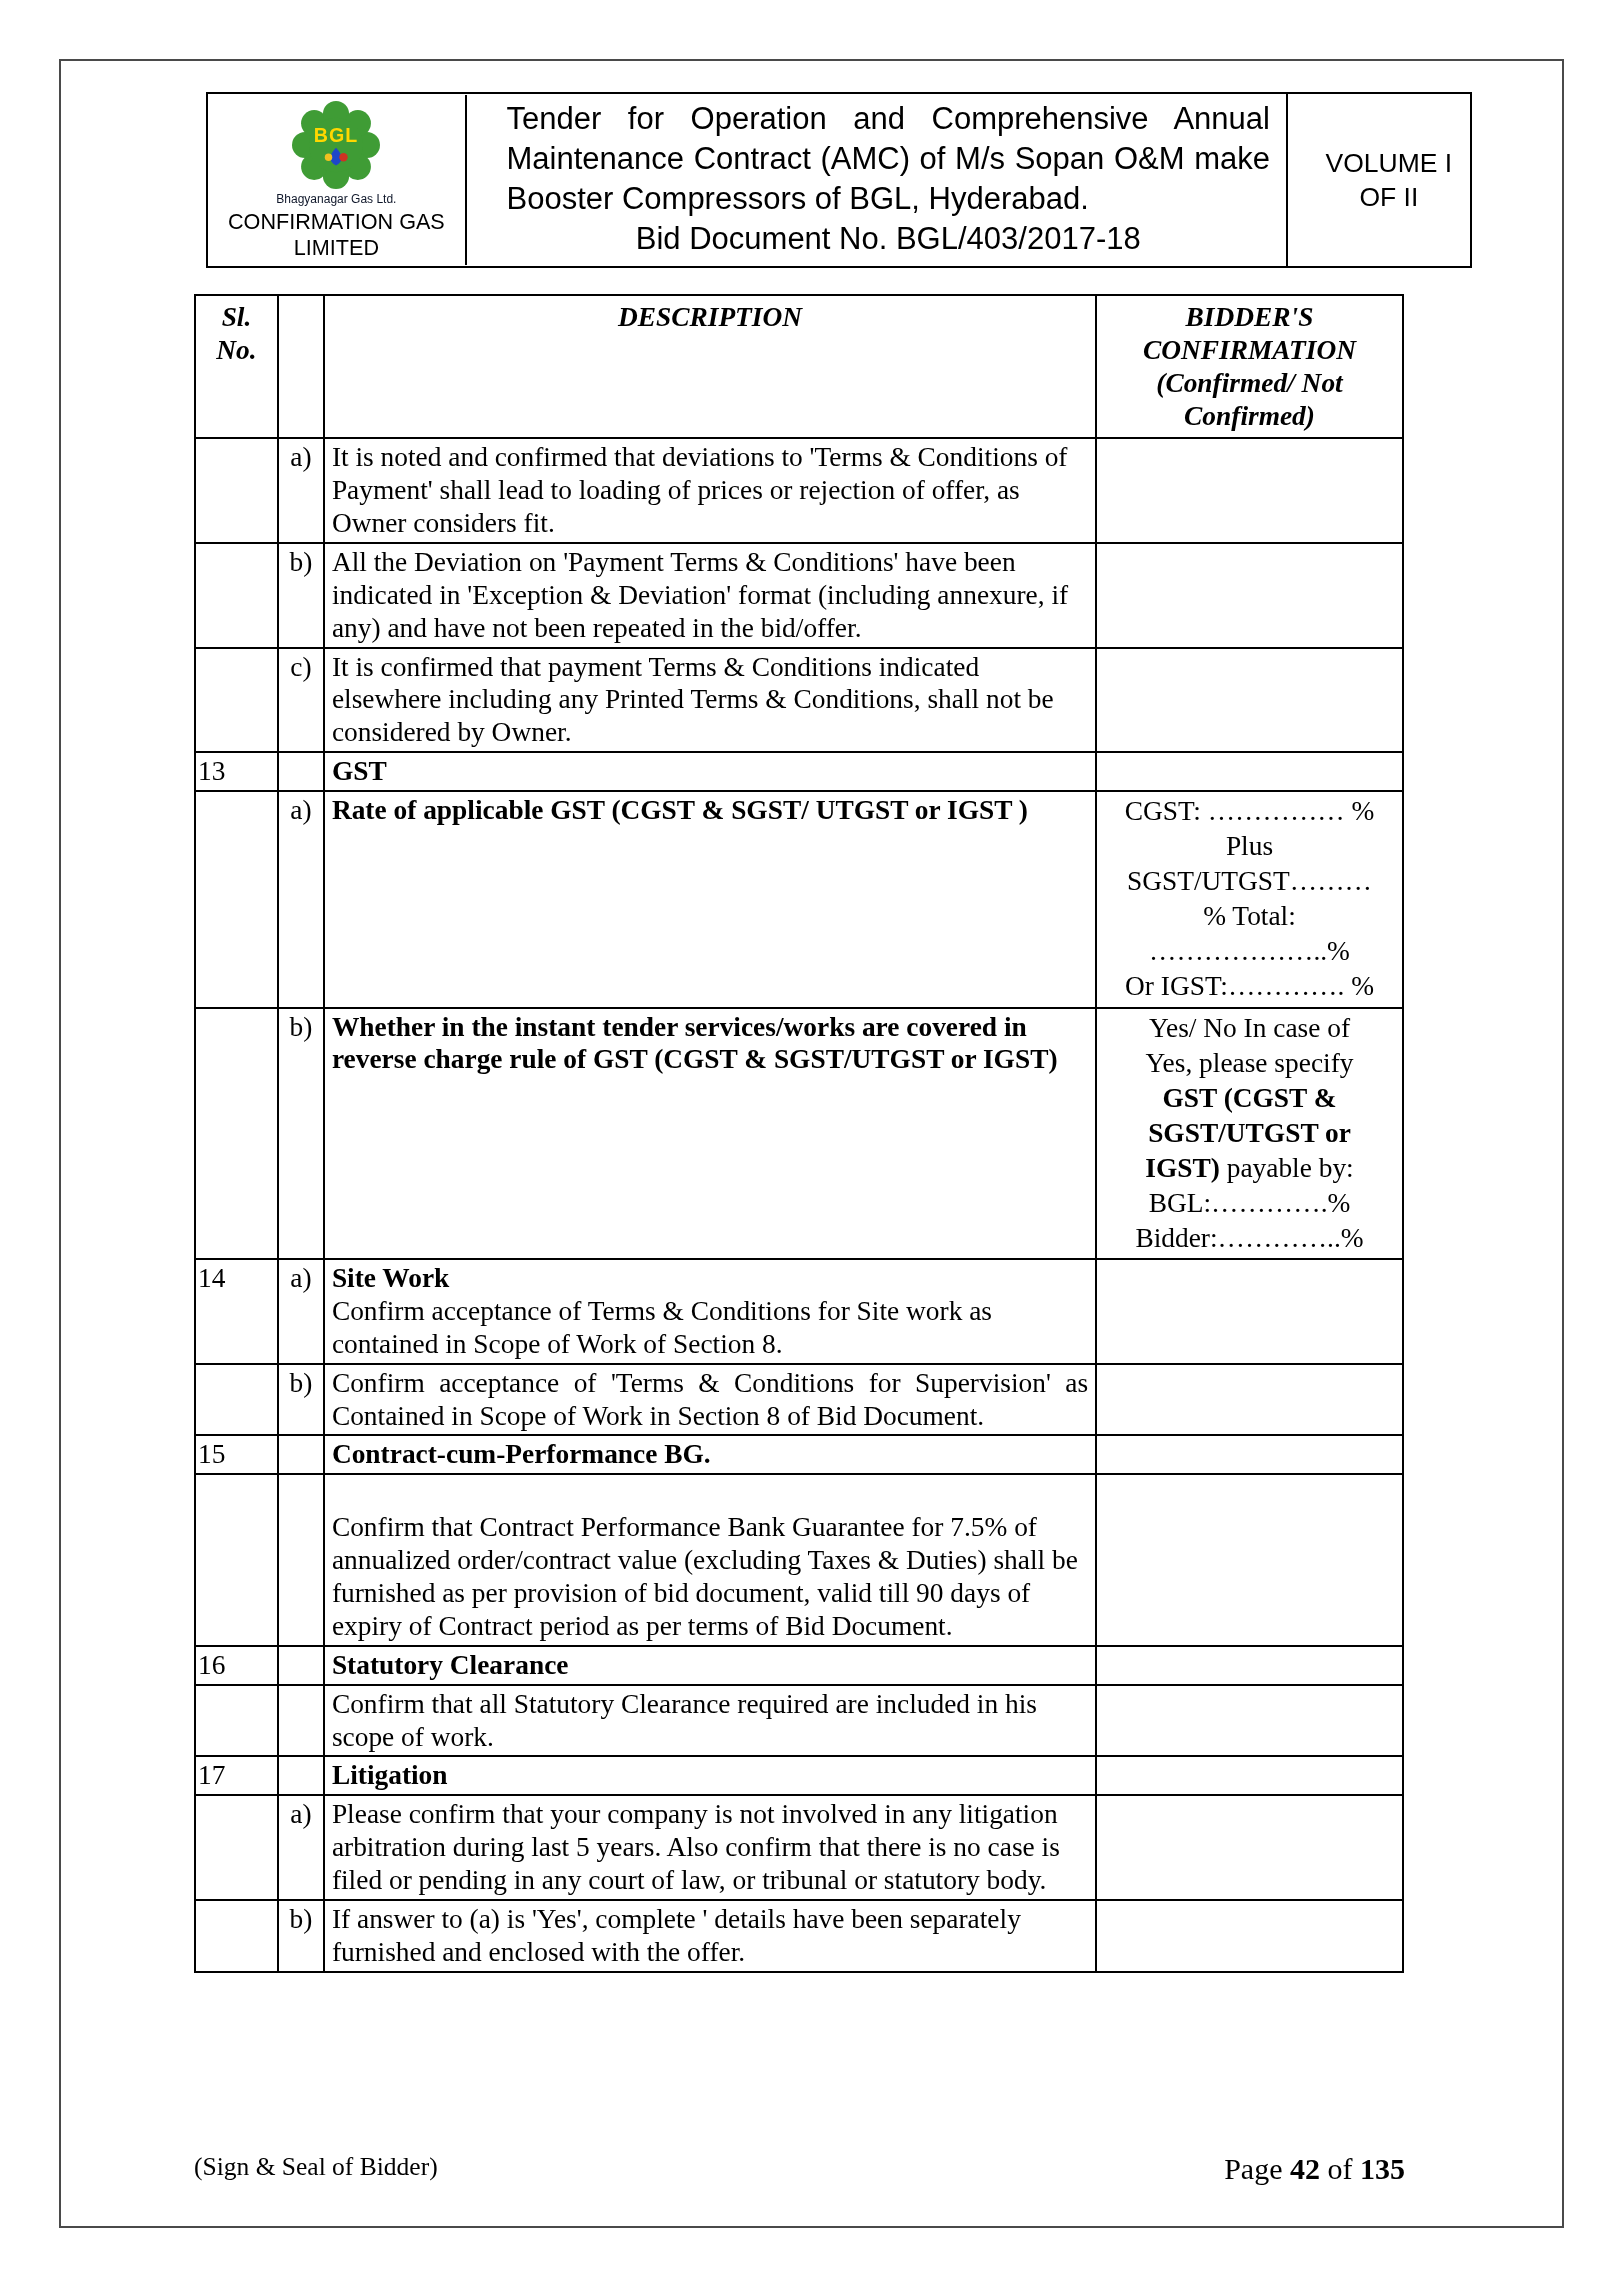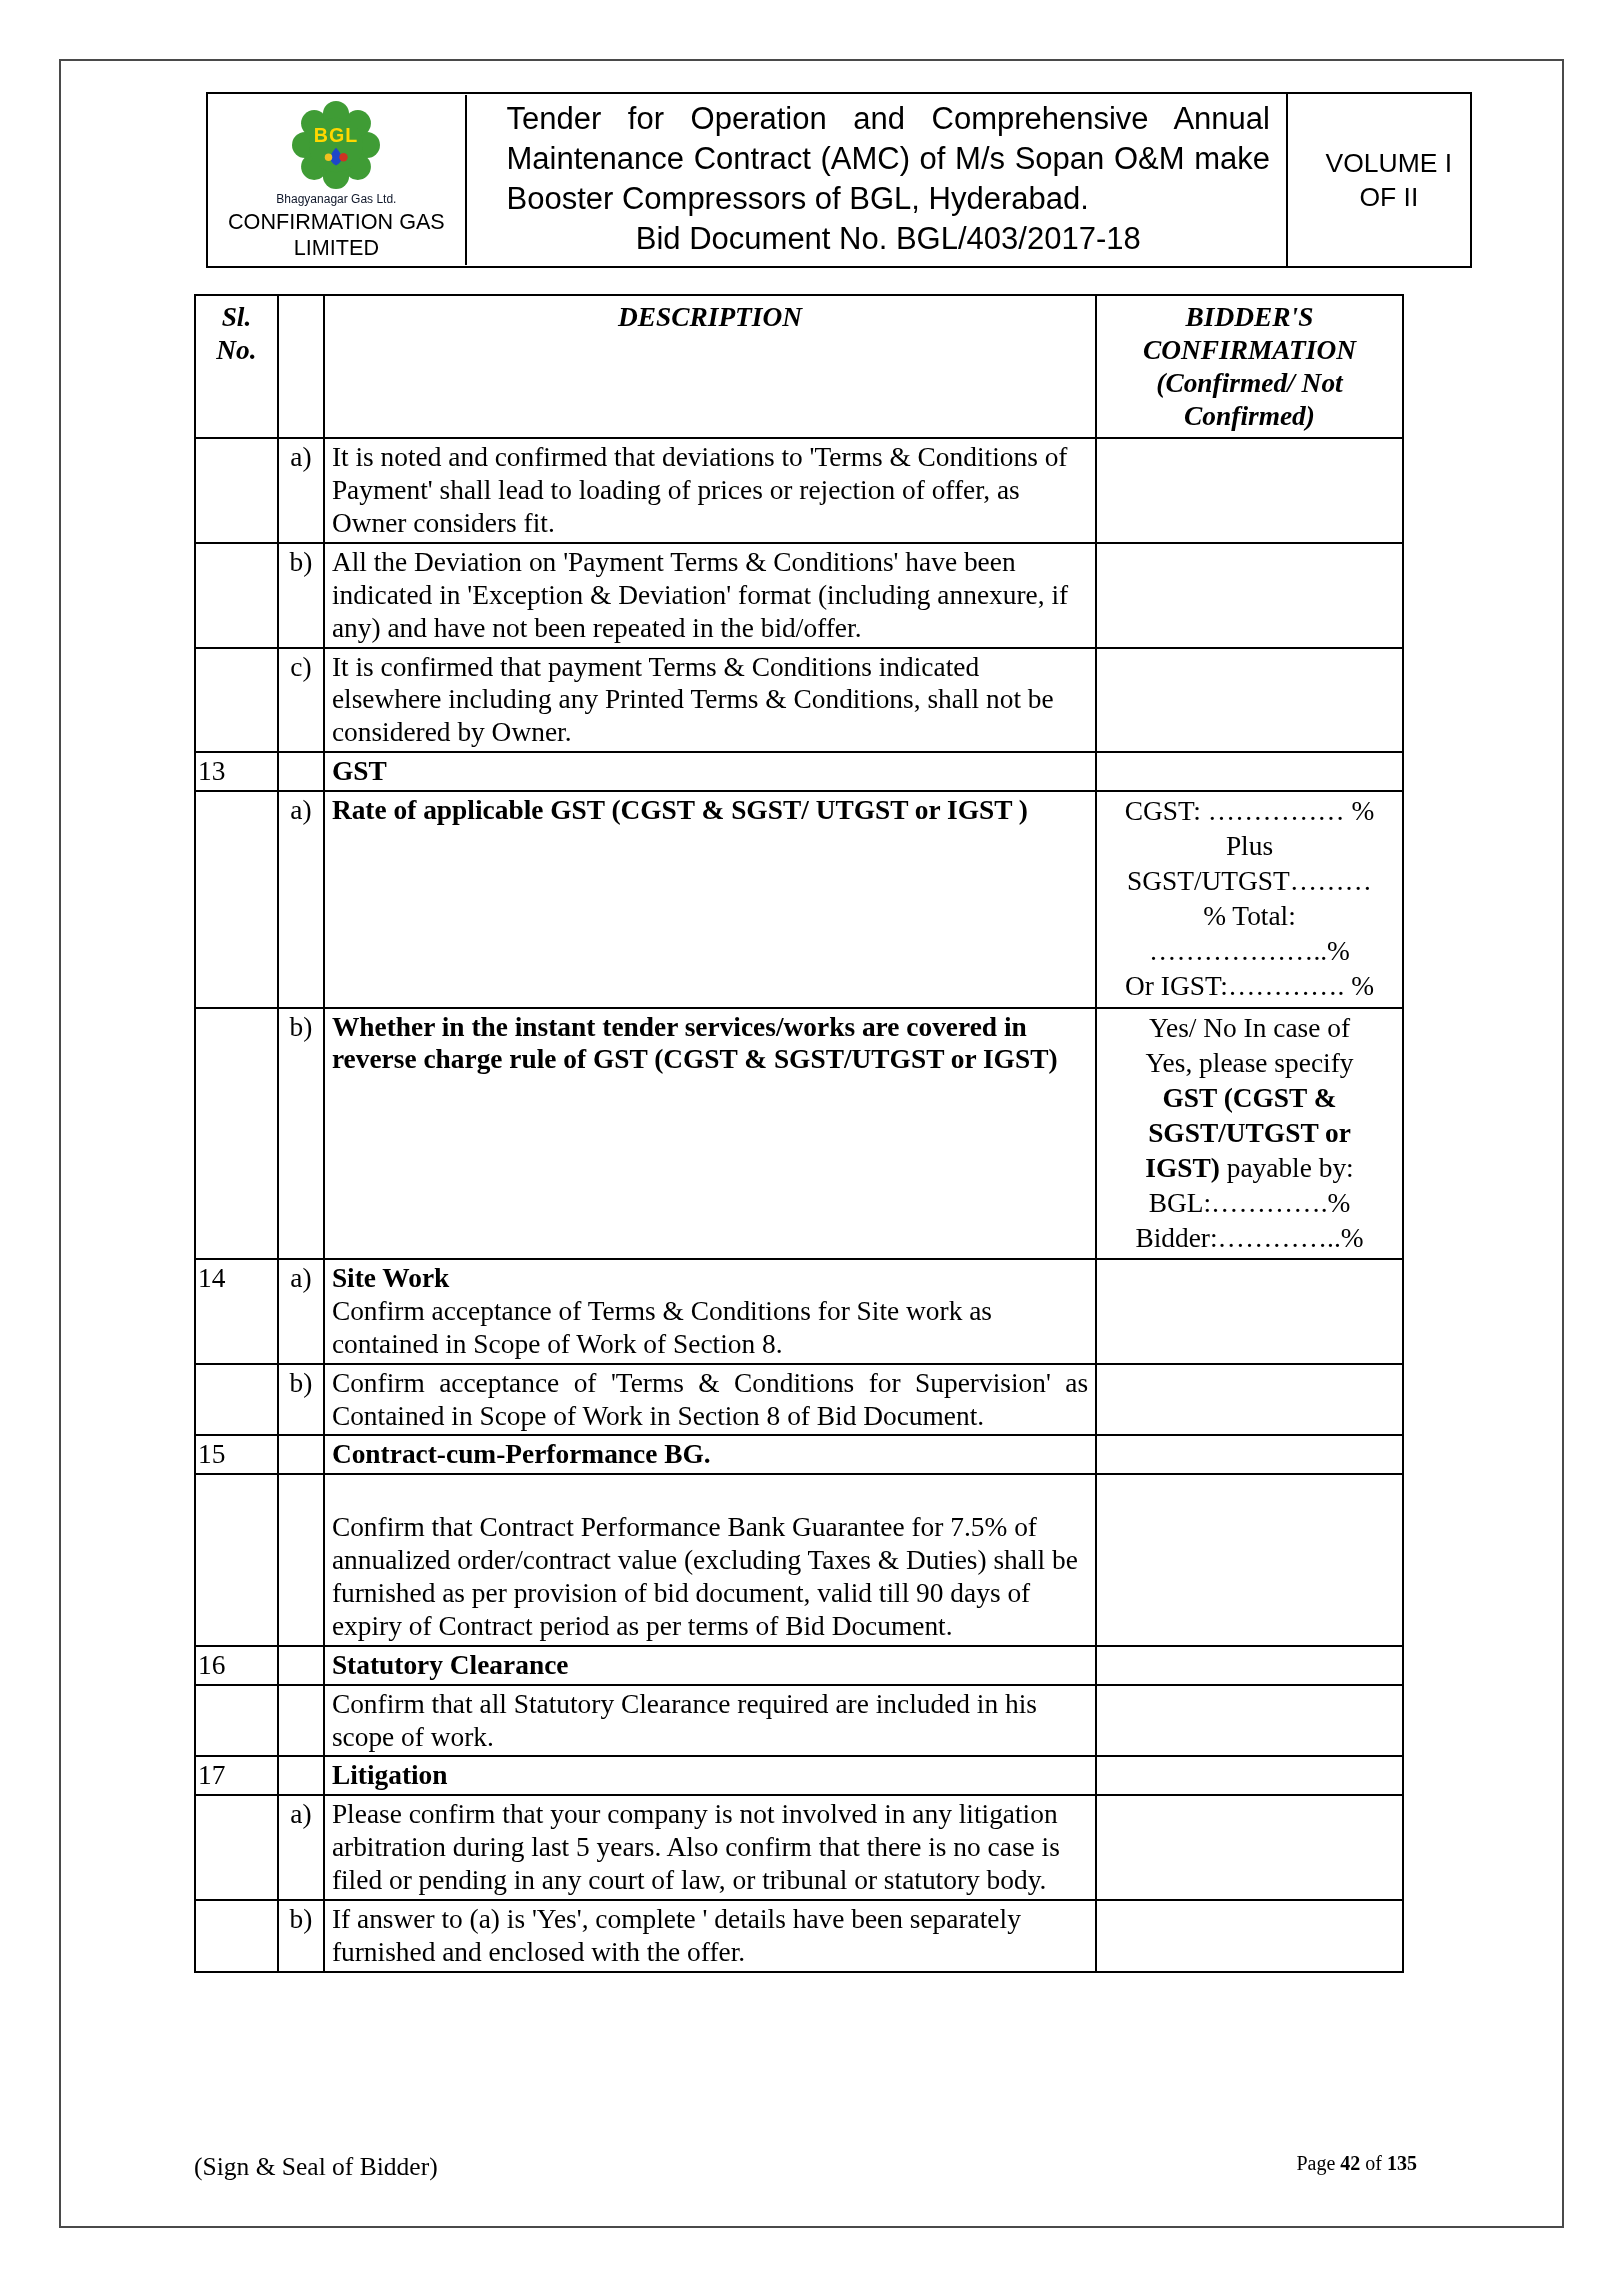--- a/index.html
+++ b/index.html
@@ -25,21 +25,21 @@
   td.lt{text-align:center;padding-left:1px;padding-right:1px;}
   td.desc{text-align:left;}
   td.conf{text-align:center;}
   .bold{font-weight:bold;}
   td.pad-top{padding-top:36px;margin-left:37px;}
   td.just{text-align:justify;}
   .conf-line{line-height:1.28;}
 
   
   .footer-sign{position:absolute;left:194px;top:2152px;font-size:25.5px;}
-  .footer-page{position:absolute;right:204px;top:2152px;font-size:20px;}
+  .footer-page{position:absolute;right:216px;top:2152px;font-size:30px;}
 </style>
 </head>
 <body>
 
 <div class="page">
   <div class="page-border"></div>
 
   <div class="header">
     <div class="hcell logo-cell">
       <span>

